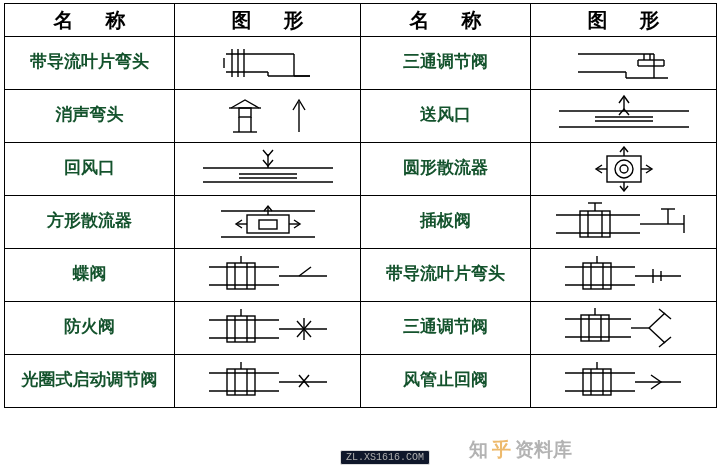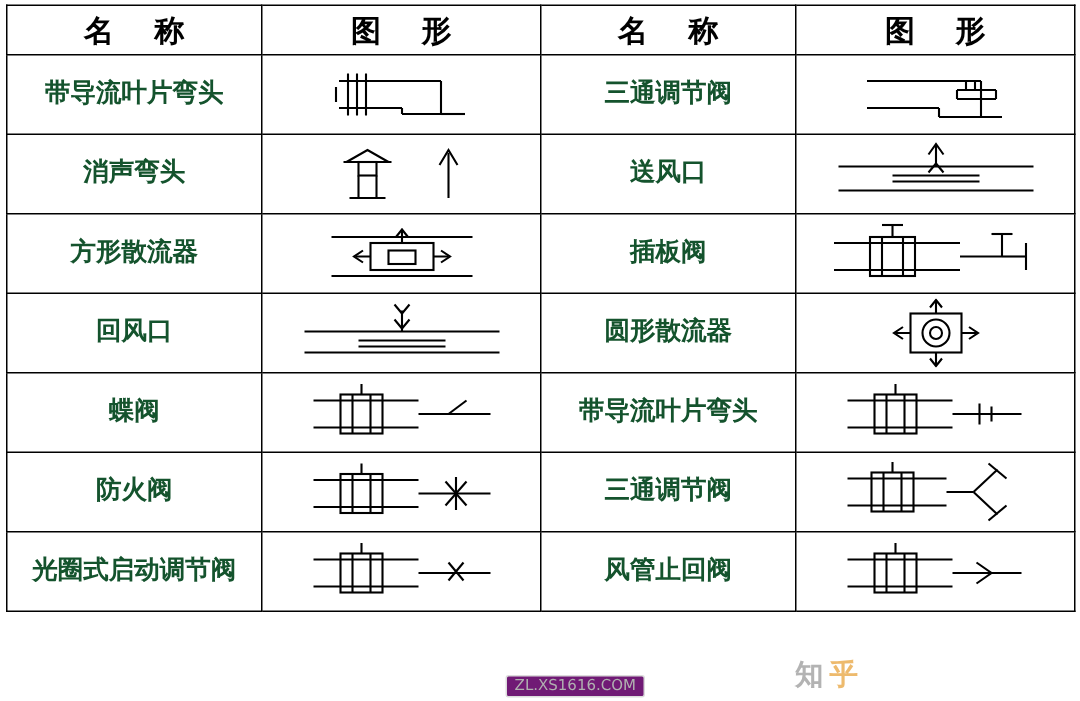--- a/index.html
+++ b/index.html
@@ -13,20 +13,21 @@
     font-family: "DejaVu Sans", "Liberation Sans", sans-serif;
     position: relative;
     overflow: hidden;
   }
   #sheet {
     position: absolute;
     left: 0;
     top: 0;
     width: 580px;
     height: 467px;
+    font-family: Liberation Mono, monospace;
   }
   table.symbol-table {
     border-collapse: collapse;
     width: 712px;
     margin: 3px 0 0 4px;
     table-layout: fixed;
   }
   table.symbol-table td {
     border: 1px solid #000000;
     padding: 0;
@@ -80,21 +81,21 @@
     color: #7f7f7f;
   }
   .wm-zh { color: #9a9a9a; }
   .wm-orange { color: #e8a33d; }
   .wm-badge {
     position: absolute;
     right: 150px;
     bottom: 2px;
     font-size: 10px;
     color: #b0b0b0;
-    background: #701a75;
+    background: #0f172a;
     border: 1px solid #dcdcdc;
     padding: 1px 5px;
     border-radius: 2px;
   }
 </style>
 </head>
 <body>
 
 <div id="sheet">
 
@@ -179,20 +180,59 @@
           <div class="fig-wrap">
             <svg width="150" height="46" viewBox="0 0 150 46">
               <g stroke="#000" stroke-width="1.4" fill="none">
                 <line x1="10" y1="18" x2="140" y2="18"></line>
                 <line x1="10" y1="34" x2="140" y2="34"></line>
                 <line x1="46" y1="24" x2="104" y2="24"></line>
                 <line x1="46" y1="28" x2="104" y2="28"></line>
                 <line x1="75" y1="18" x2="75" y2="4"></line>
                 <polyline points="70,10 75,3 80,10"></polyline>
                 <polyline points="70,22 75,16 80,22"></polyline>
+              </g>
+            </svg>
+          </div>
+        </td>
+      </tr>
+
+      <tr>
+        <td class="name-cell">回风口</td>
+        <td class="fig-cell">
+          <div class="fig-wrap">
+            <svg width="150" height="46" viewBox="0 0 150 46">
+              <g stroke="#000" stroke-width="1.4" fill="none">
+                <line x1="10" y1="22" x2="140" y2="22"></line>
+                <line x1="10" y1="36" x2="140" y2="36"></line>
+                <line x1="46" y1="28" x2="104" y2="28"></line>
+                <line x1="46" y1="32" x2="104" y2="32"></line>
+                <line x1="75" y1="22" x2="75" y2="8"></line>
+                <polyline points="70,14 75,20 80,14"></polyline>
+                <polyline points="70,4 75,10 80,4"></polyline>
+              </g>
+            </svg>
+          </div>
+        </td>
+        <td class="name-cell">圆形散流器</td>
+        <td class="fig-cell">
+          <div class="fig-wrap">
+            <svg width="90" height="46" viewBox="0 0 90 46">
+              <g stroke="#000" stroke-width="1.4" fill="none">
+                <rect x="28" y="10" width="34" height="26"></rect>
+                <circle cx="45" cy="23" r="9"></circle>
+                <circle cx="45" cy="23" r="4"></circle>
+                <line x1="45" y1="10" x2="45" y2="2"></line>
+                <polyline points="41,6 45,1 49,6"></polyline>
+                <line x1="45" y1="36" x2="45" y2="44"></line>
+                <polyline points="41,40 45,45 49,40"></polyline>
+                <line x1="28" y1="23" x2="18" y2="23"></line>
+                <polyline points="23,19 17,23 23,27"></polyline>
+                <line x1="62" y1="23" x2="72" y2="23"></line>
+                <polyline points="67,19 73,23 67,27"></polyline>
               </g>
             </svg>
           </div>
         </td>
       </tr>
 
       <tr>
         <td class="name-cell">方形散流器</td>
         <td class="fig-cell">
           <div class="fig-wrap">
@@ -229,59 +269,20 @@
                 <line x1="117" y1="10" x2="131" y2="10"></line>
                 <line x1="140" y1="16" x2="140" y2="34"></line>
                 <line x1="124" y1="25" x2="140" y2="25"></line>
               </g>
             </svg>
           </div>
         </td>
       </tr>
 
       <tr>
-        <td class="name-cell">回风口</td>
-        <td class="fig-cell">
-          <div class="fig-wrap">
-            <svg width="150" height="46" viewBox="0 0 150 46">
-              <g stroke="#000" stroke-width="1.4" fill="none">
-                <line x1="10" y1="22" x2="140" y2="22"></line>
-                <line x1="10" y1="36" x2="140" y2="36"></line>
-                <line x1="46" y1="28" x2="104" y2="28"></line>
-                <line x1="46" y1="32" x2="104" y2="32"></line>
-                <line x1="75" y1="22" x2="75" y2="8"></line>
-                <polyline points="70,14 75,20 80,14"></polyline>
-                <polyline points="70,4 75,10 80,4"></polyline>
-              </g>
-            </svg>
-          </div>
-        </td>
-        <td class="name-cell">圆形散流器</td>
-        <td class="fig-cell">
-          <div class="fig-wrap">
-            <svg width="90" height="46" viewBox="0 0 90 46">
-              <g stroke="#000" stroke-width="1.4" fill="none">
-                <rect x="28" y="10" width="34" height="26"></rect>
-                <circle cx="45" cy="23" r="9"></circle>
-                <circle cx="45" cy="23" r="4"></circle>
-                <line x1="45" y1="10" x2="45" y2="2"></line>
-                <polyline points="41,6 45,1 49,6"></polyline>
-                <line x1="45" y1="36" x2="45" y2="44"></line>
-                <polyline points="41,40 45,45 49,40"></polyline>
-                <line x1="28" y1="23" x2="18" y2="23"></line>
-                <polyline points="23,19 17,23 23,27"></polyline>
-                <line x1="62" y1="23" x2="72" y2="23"></line>
-                <polyline points="67,19 73,23 67,27"></polyline>
-              </g>
-            </svg>
-          </div>
-        </td>
-      </tr>
-
-      <tr>
         <td class="name-cell">蝶阀</td>
         <td class="fig-cell">
           <div class="fig-wrap">
             <svg width="150" height="44" viewBox="0 0 150 44">
               <g stroke="#000" stroke-width="1.4" fill="none">
                 <line x1="16" y1="14" x2="86" y2="14"></line>
                 <line x1="16" y1="32" x2="86" y2="32"></line>
                 <rect x="34" y="10" width="28" height="26"></rect>
                 <line x1="42" y1="10" x2="42" y2="36"></line>
                 <line x1="54" y1="10" x2="54" y2="36"></line>
@@ -393,15 +394,16 @@
       </tr>
 
     </tbody>
   </table>
 
   <div class="wm-badge">ZL.XS1616.COM</div>
 
   <div class="wm">
     <span class="wm-main wm-zh">知</span>
     <span class="wm-main wm-orange">乎</span>
+    <span class="wm-main wm-zh">资料库</span>
   </div>
 
 </div>
 
 </body></html>

